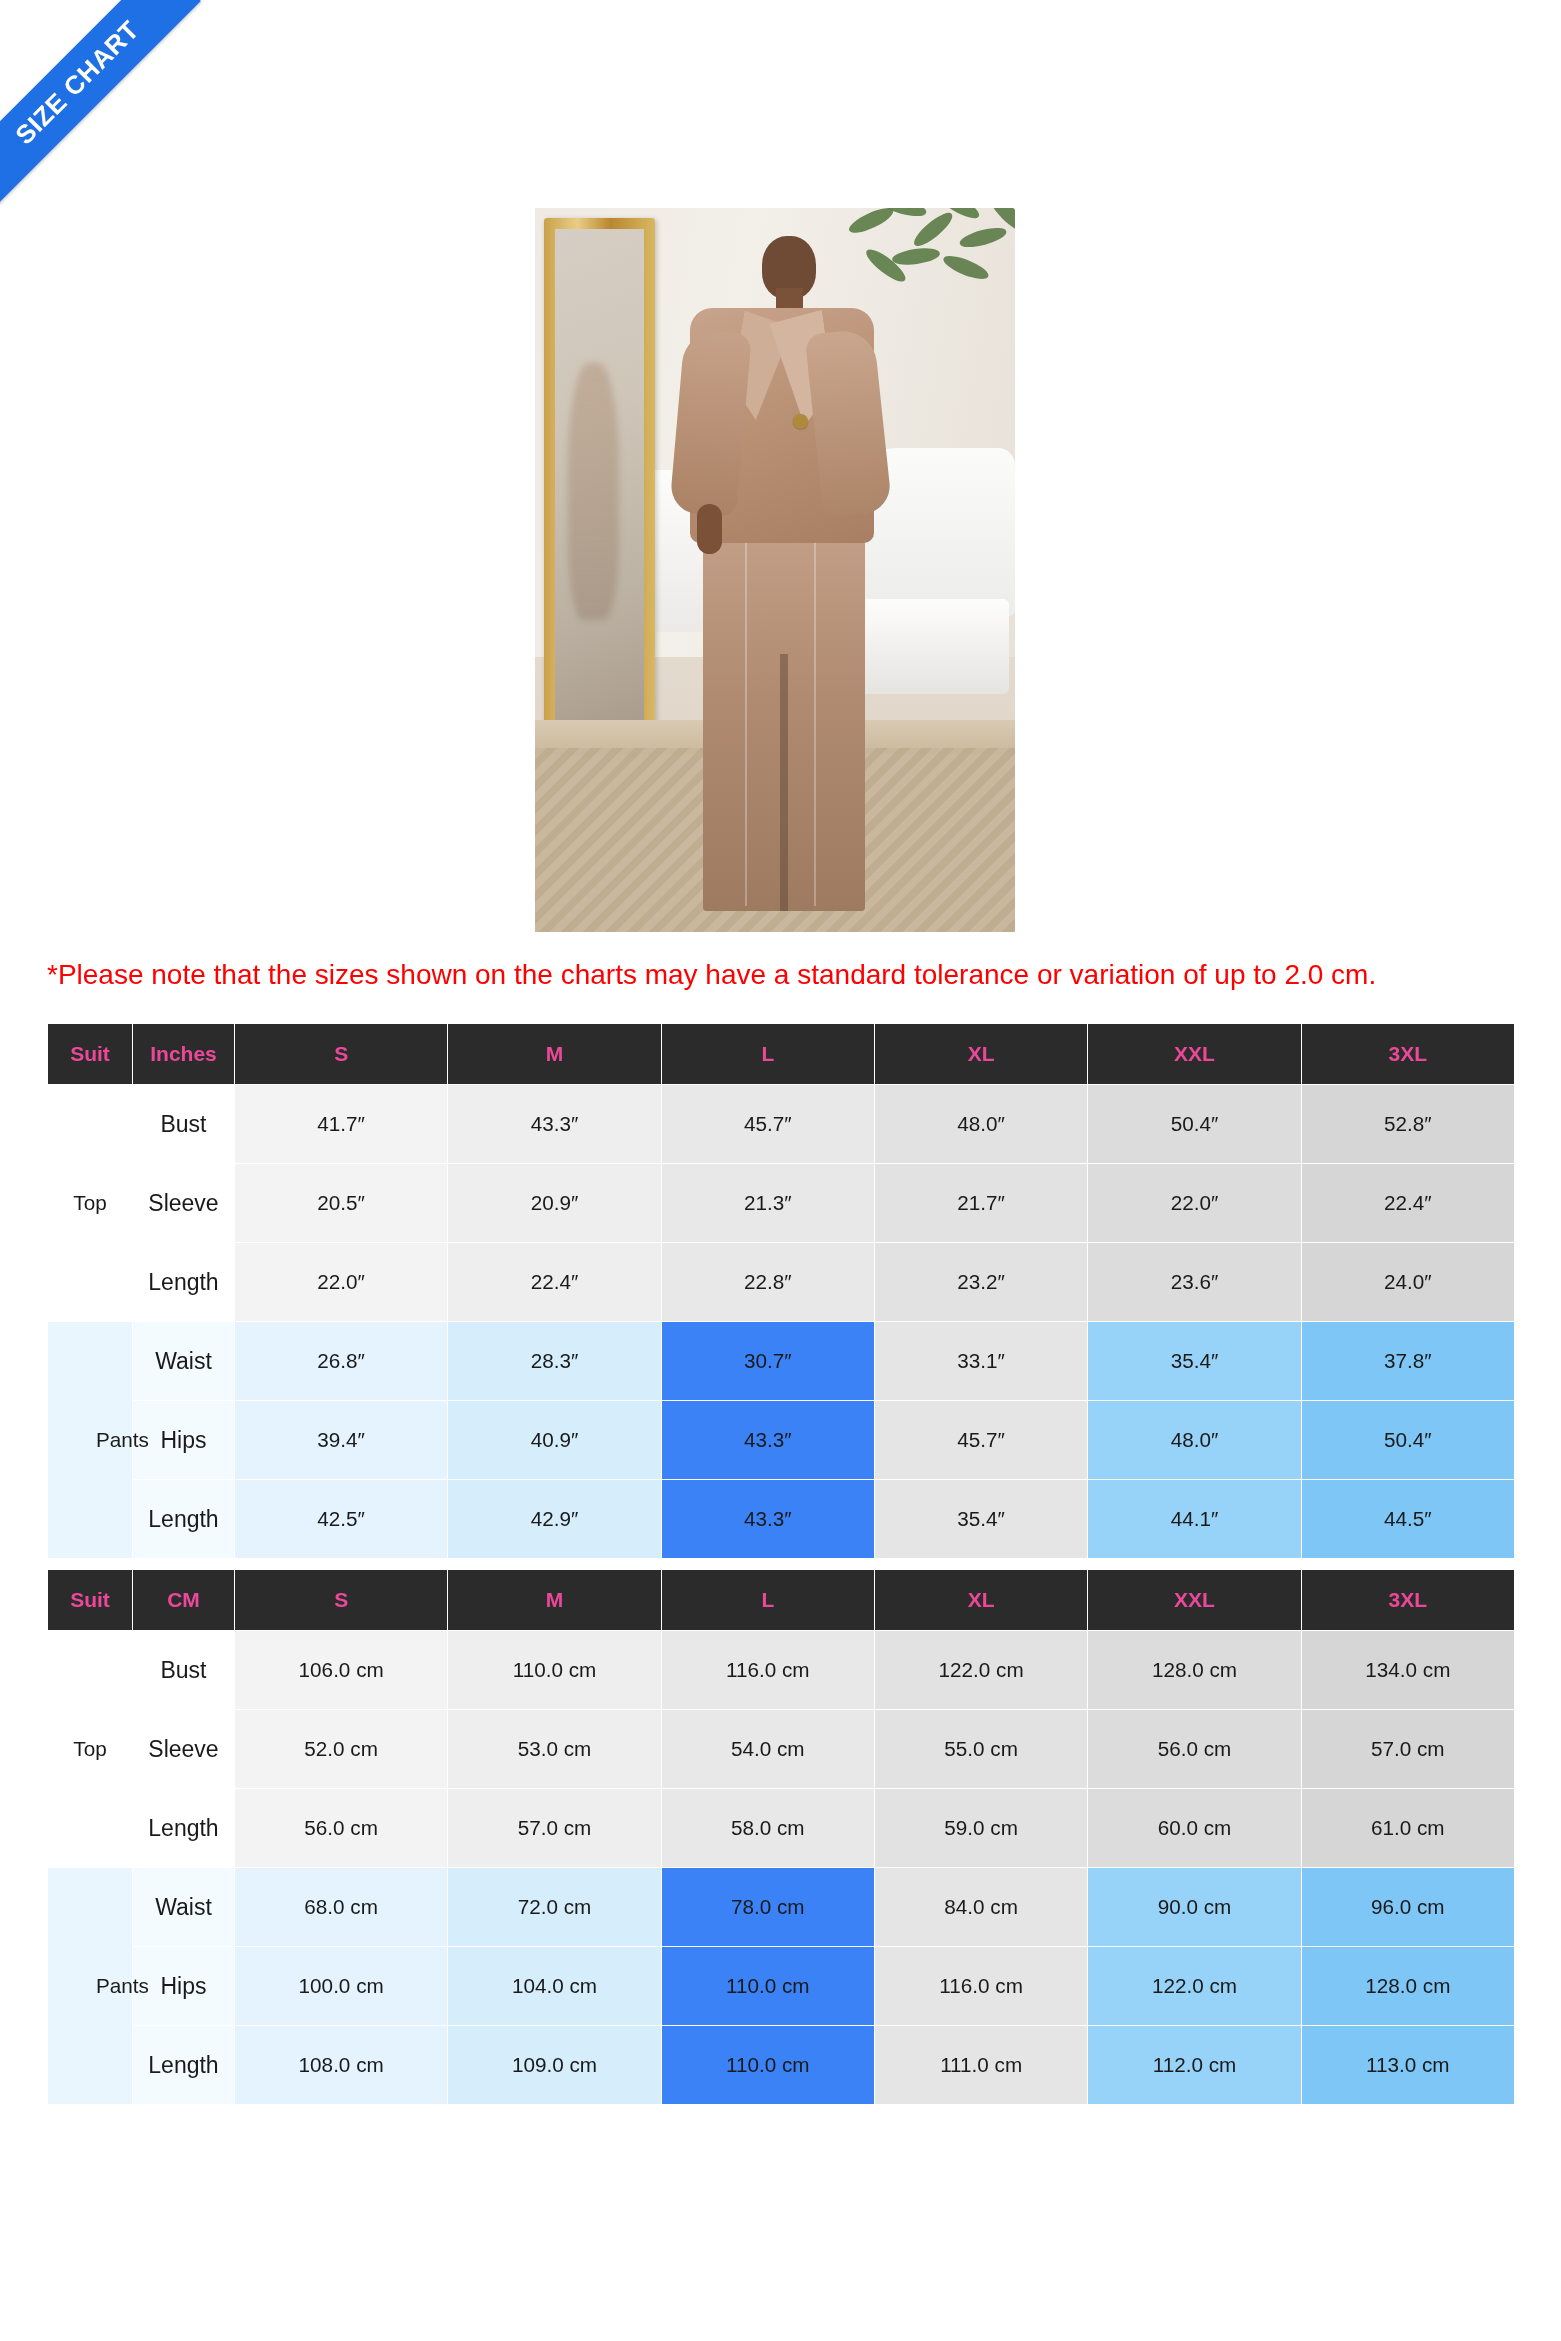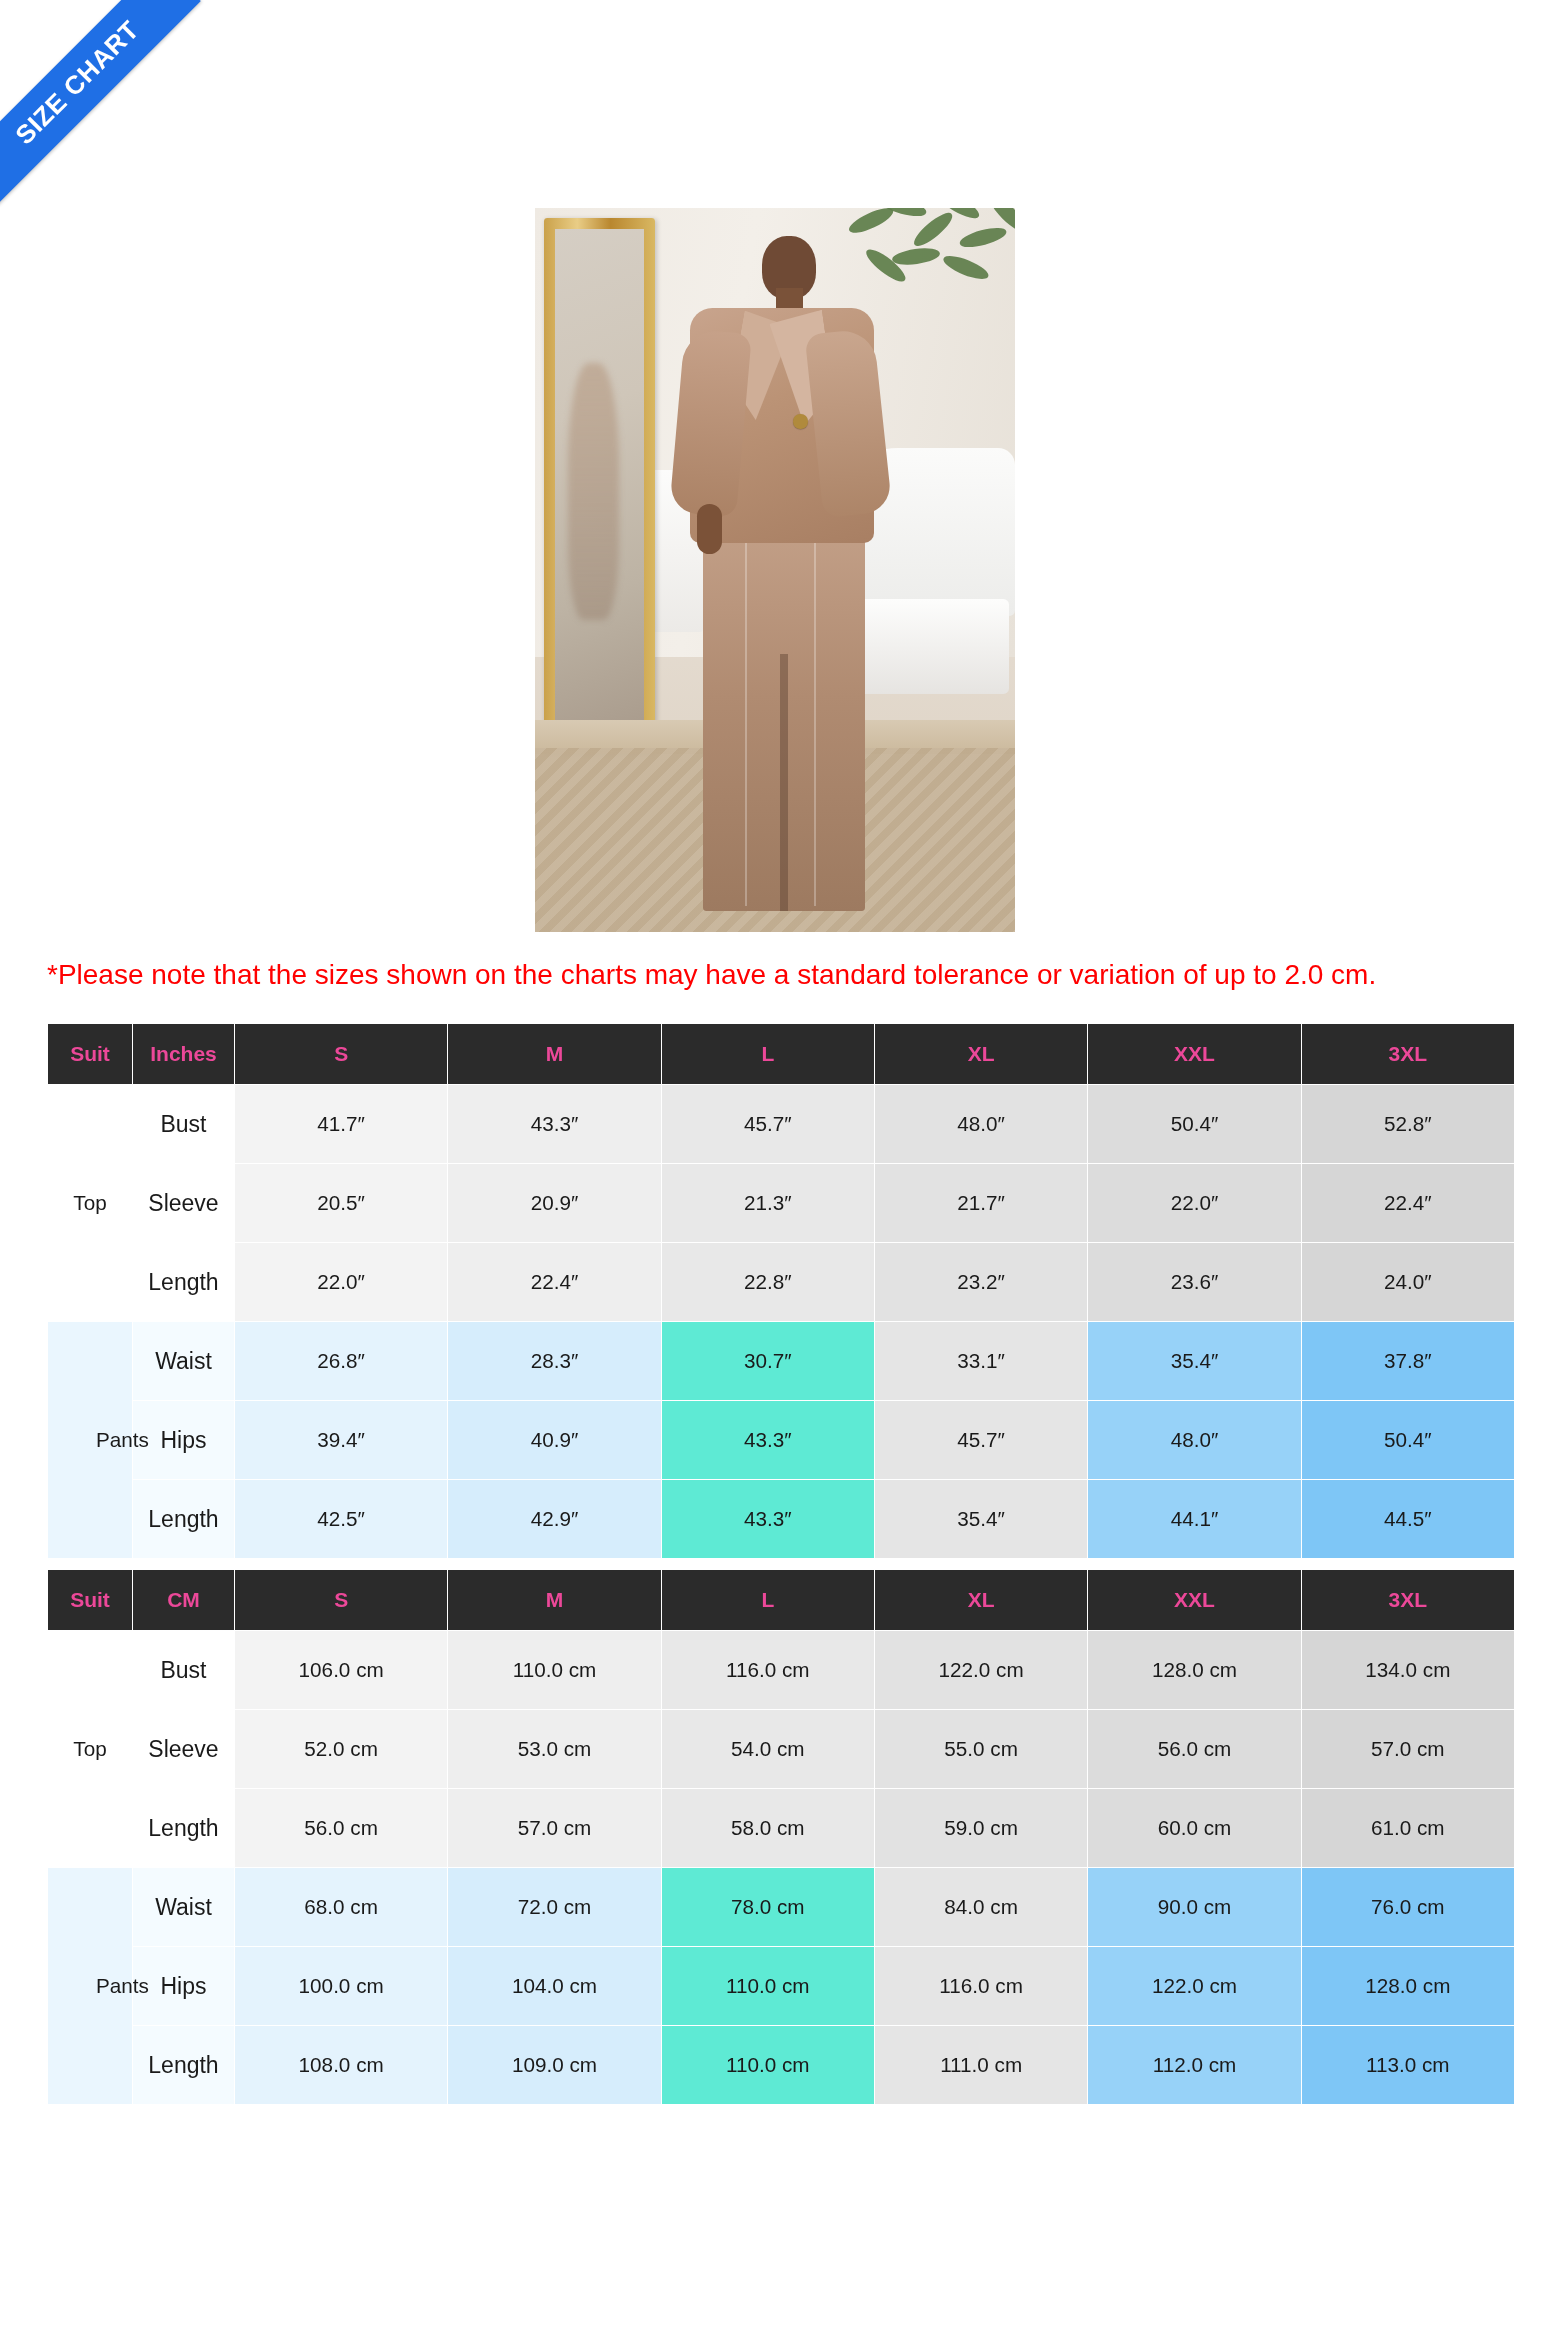--- a/index.html
+++ b/index.html
@@ -236,21 +236,21 @@
   
   .g1 { background: #f3f3f3; }
   .g2 { background: #eeeeee; }
   .g3 { background: #e8e8e8; }
   .g4 { background: #e2e2e2; }
   .g5 { background: #dcdcdc; }
   .g6 { background: #d6d6d6; }
   
   .b1 { background: #e4f3fd; }
   .b2 { background: #d6edfc; margin-left: 46px; }
-  .b3 { background: #5eead4; }
+  .b3 { background: #3b82f6; }
   .b4 { background: #e5e5e5; }
   .b5 { background: #97d2f8; }
   .b6 { background: #7ec6f6; }
 
   .label-cell {
     background: #ffffff;
     font-size: 23px;
   }
   .label-cell.tint { background: #f4fbff; }
   .group-cell {
@@ -452,21 +452,21 @@
       <td class="g6">61.0 cm</td>
     </tr>
     <tr>
       <td class="group-cell tint" rowspan="3">Pants</td>
       <td class="label-cell tint">Waist</td>
       <td class="b1">68.0 cm</td>
       <td class="b2">72.0 cm</td>
       <td class="b3">78.0 cm</td>
       <td class="b4">84.0 cm</td>
       <td class="b5">90.0 cm</td>
-      <td class="b6">76.0 cm</td>
+      <td class="b6">96.0 cm</td>
     </tr>
     <tr>
       <td class="label-cell tint">Hips</td>
       <td class="b1">100.0 cm</td>
       <td class="b2">104.0 cm</td>
       <td class="b3">110.0 cm</td>
       <td class="b4">116.0 cm</td>
       <td class="b5">122.0 cm</td>
       <td class="b6">128.0 cm</td>
     </tr>

